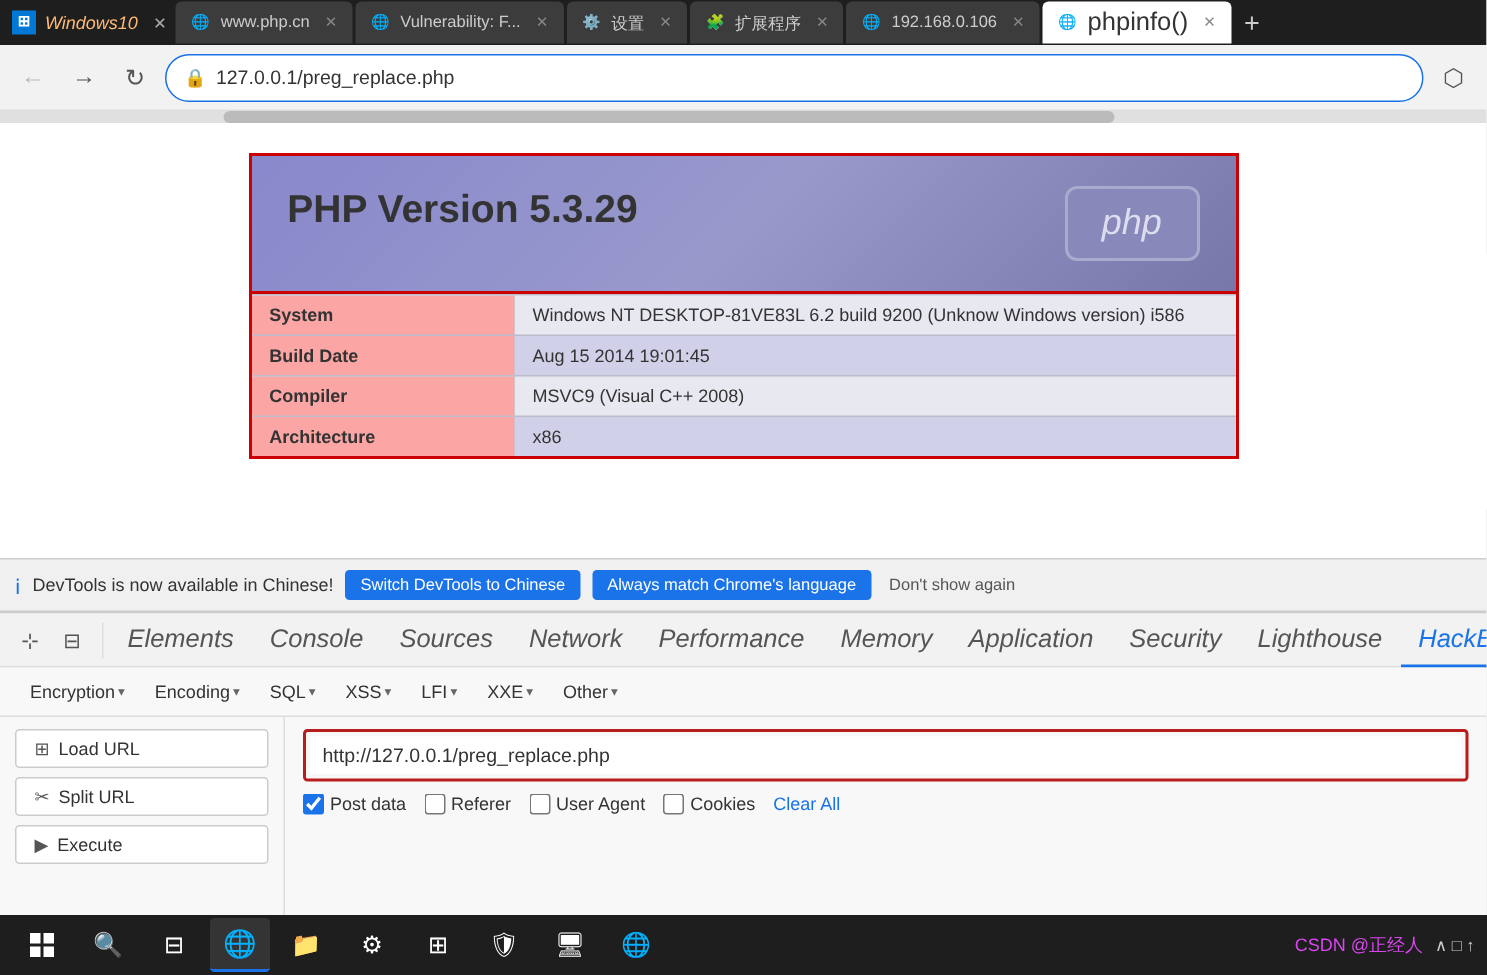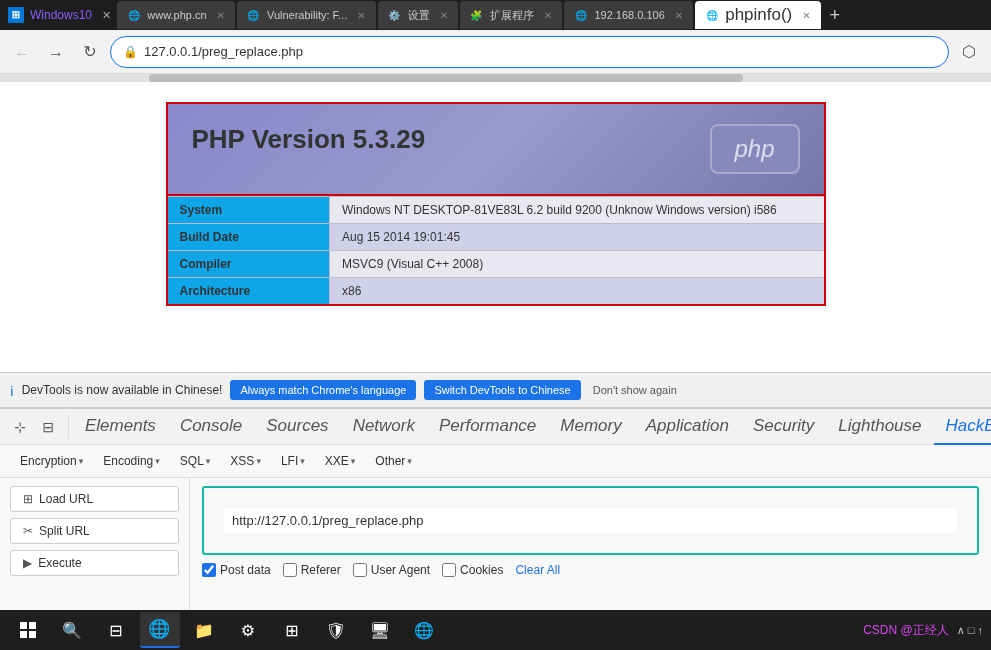--- a/index.html
+++ b/index.html
@@ -181,22 +181,22 @@
     .php-info-table tr:nth-child(odd) { background: #e8e8f0; }
     .php-info-table tr:nth-child(even) { background: #d0d0e8; }
     .php-info-table td {
       padding: 6px 12px;
       font-size: 12px;
       color: #333;
       border: 1px solid #bbbbcc;
     }
     .php-info-table td:first-child {
       font-weight: bold;
-      width: 163px;
-      background: #0ea5e9;
+      width: 176px;
+      background: #fca5a5;
     }
 
     
     .devtools-notification {
       background: #f0f0f0;
       border-top: 1px solid #ccc;
       border-bottom: 1px solid #ccc;
       height: 36px;
       display: flex;
       align-items: center;
@@ -315,23 +315,23 @@
     .hackbar-action-icon { font-size: 12px; color: #555; }
 
     .hackbar-url-area {
       flex: 1;
       padding: 8px 12px;
       display: flex;
       flex-direction: column;
       gap: 8px;
     }
     .hackbar-url-input-wrapper {
-      border: 2px solid #14b8a6;
+      border: 2px solid #b91c1c;
       border-radius: 3px;
-      padding: 20px;
+      padding: 3px;
     }
     .hackbar-url-input {
       width: 100%;
       padding: 5px 8px;
       border: none;
       outline: none;
       font-size: 13px;
       color: #333;
       background: white;
     }
@@ -449,21 +449,21 @@
       color: #555;
       font-size: 14px;
       border-radius: 3px;
     }
   </style>
 </head>
 <body>
 
 <div class="win-titlebar">
   <span class="win-icon">⊞</span>
-  <span style="font-size:12px;color:#8b5cf6;">Windows10</span>
+  <span style="font-size:12px;color:#fdba74;font-style:italic;">Windows10</span>
   <span style="color:#aaa;font-size:11px;margin-left:4px;">✕</span>
   <div class="tab-bar">
 
     <div class="win-tab">
       <span class="favicon">🌐</span>
       <span style="overflow:hidden;text-overflow:ellipsis;white-space:nowrap;font-size:11px;">www.php.cn</span>
       <span class="tab-close">✕</span>
     </div>
     <div class="win-tab">
       <span class="favicon">🌐</span>
@@ -538,22 +538,22 @@
         <td>x86</td>
       </tr>
     </tbody>
       </table>
   </div>
 </div>
 
 <div class="devtools-notification">
   <span class="info-icon">ℹ</span>
   <span>DevTools is now available in Chinese!</span>
+  <button class="btn-blue">Switch DevTools to Chinese</button>
   <button class="btn-blue">Always match Chrome's language</button>
-  <button class="btn-blue">Switch DevTools to Chinese</button>
   <span class="dont-show-link">Don't show again</span>
 </div>
 
 <div class="devtools-panel">
 
   <div class="devtools-tabs">
     <div class="devtools-left-icons">
       <button class="devtools-icon-btn">⊹</button>
       <button class="devtools-icon-btn">⊟</button>
     </div>

